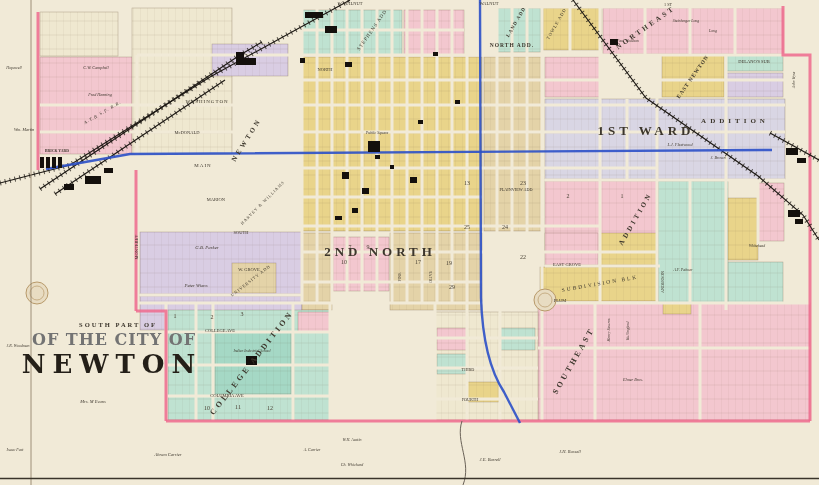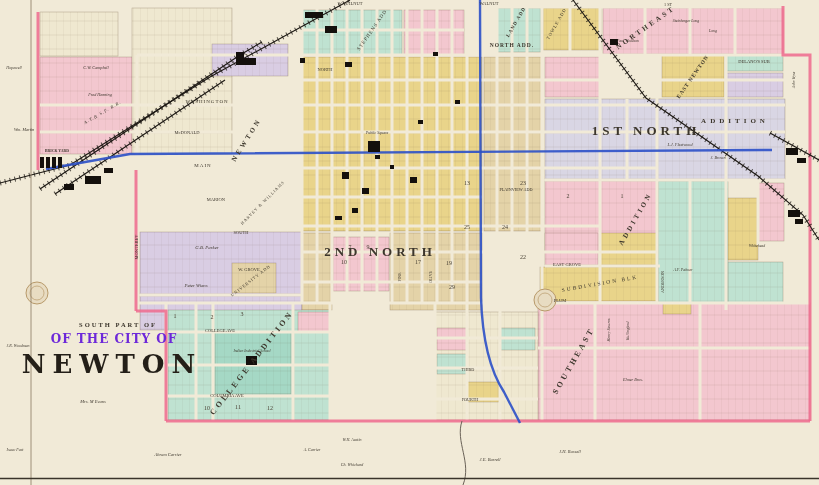--- a/index.html
+++ b/index.html
@@ -10,21 +10,21 @@
   .lbl{position:absolute;white-space:nowrap;color:#3c362c;line-height:1;
        transform:translate(-50%,-50%);}
   .lbl.b{font-weight:bold;}
   .lbl.i{font-style:italic;}
   .num{position:absolute;white-space:nowrap;color:#4a4336;font-size:6px;
        transform:translate(-50%,-50%);font-family:"Liberation Serif",serif;}
   #title{position:absolute;left:0;top:0;pointer-events:none;}
   .t1{position:absolute;left:118px;top:324px;transform:translate(-50%,-50%);
       font-size:6.5px;letter-spacing:2px;font-weight:bold;color:#3c362c;white-space:nowrap;}
   .t2{position:absolute;left:114px;top:339px;transform:translate(-50%,-50%);
-      font-size:12px;letter-spacing:1px;font-weight:bold;color:#6d28d9;
+      font-size:16px;letter-spacing:1px;font-weight:bold;color:#737373;
       font-family:"DejaVu Serif",serif;white-space:nowrap;}
   .t3{position:absolute;left:112px;top:364px;transform:translate(-50%,-50%);
       font-size:26px;letter-spacing:7px;font-weight:bold;color:#241f18;
       font-family:"DejaVu Serif",serif;white-space:nowrap;}
 </style>
 </head>
 <body>
 
 <div id="stage">
   <svg id="map-svg" width="819" height="485">
@@ -227,21 +227,21 @@
       <circle cx="545" cy="300" r="7" fill="none" stroke="#b89a6a" stroke-width="0.7"></circle>
       <line x1="31" y1="0" x2="31" y2="485" stroke="#8a7a5f" stroke-width="0.8"></line>
       <line x1="0" y1="478.5" x2="819" y2="478.5" stroke="#3a342a" stroke-width="1.5"></line>
     </svg>
   <div id="title">
     <div class="t1">SOUTH PART OF</div>
     <div class="t2">OF THE CITY OF</div>
     <div class="t3">NEWTON</div>
   </div>
   <div id="labels">
-      <div class="lbl b" style="left: 646px; top: 130px; font-size: 13px; letter-spacing: 4px; transform: translate(-50%, -50%) rotate(0deg);">1ST NORTH</div>
+      <div class="lbl b" style="left: 646px; top: 130px; font-size: 13px; letter-spacing: 4px; transform: translate(-50%, -50%) rotate(0deg);">1ST WARD</div>
       <div class="lbl b" style="left: 380px; top: 251px; font-size: 13px; letter-spacing: 4px; transform: translate(-50%, -50%) rotate(0deg);">2ND NORTH</div>
       <div class="lbl b" style="left: 646px; top: 28px; font-size: 7px; letter-spacing: 3px; transform: translate(-50%, -50%) rotate(-35deg);">NORTHEAST</div>
       <div class="lbl b" style="left: 512px; top: 46px; font-size: 5.5px; letter-spacing: 1px; transform: translate(-50%, -50%) rotate(0deg);">NORTH ADD.</div>
       <div class="lbl b" style="left: 516px; top: 22px; font-size: 5px; letter-spacing: 1px; transform: translate(-50%, -50%) rotate(-60deg);">LAND ADD</div>
       <div class="lbl" style="left: 557px; top: 24px; font-size: 4.5px; letter-spacing: 1px; transform: translate(-50%, -50%) rotate(-60deg);">TOWLE ADD</div>
       <div class="lbl b" style="left: 693px; top: 77px; font-size: 5.5px; letter-spacing: 1px; transform: translate(-50%, -50%) rotate(-55deg);">EAST NEWTON</div>
       <div class="lbl" style="left: 754px; top: 62px; font-size: 4.5px; transform: translate(-50%, -50%) rotate(0deg);">DELANO'S SUB</div>
       <div class="lbl" style="left: 372px; top: 30px; font-size: 5px; letter-spacing: 1px; transform: translate(-50%, -50%) rotate(-55deg);">STEPHENS ADD</div>
       <div class="lbl b" style="left: 247px; top: 140px; font-size: 7px; letter-spacing: 3px; transform: translate(-50%, -50%) rotate(-58deg);">NEWTON</div>
       <div class="lbl b" style="left: 636px; top: 219px; font-size: 7px; letter-spacing: 3px; transform: translate(-50%, -50%) rotate(-60deg);">ADDITION</div>

